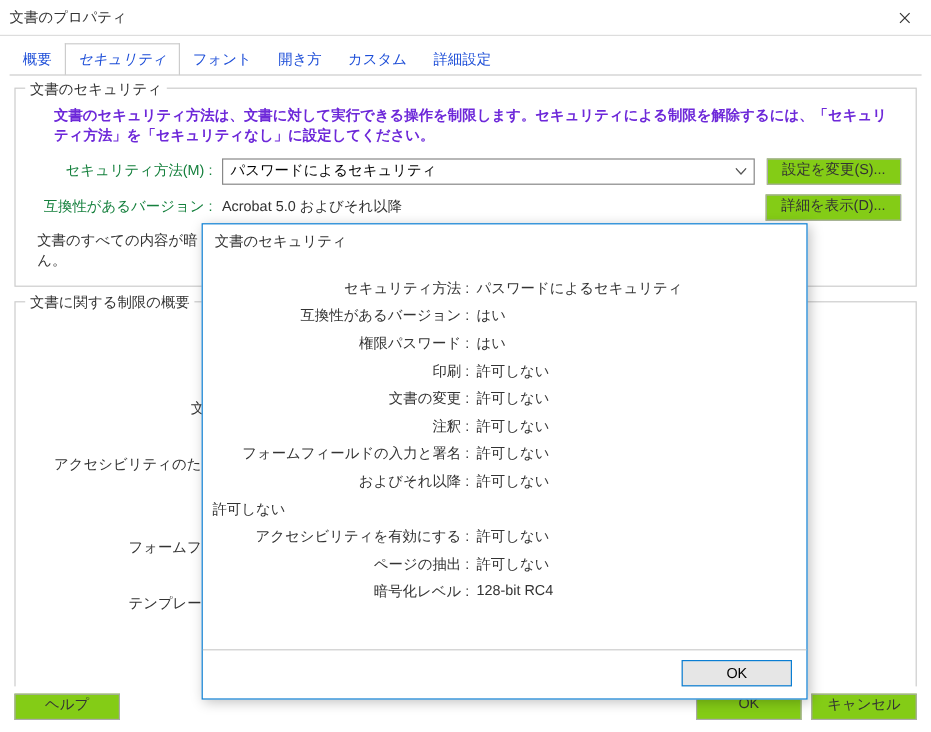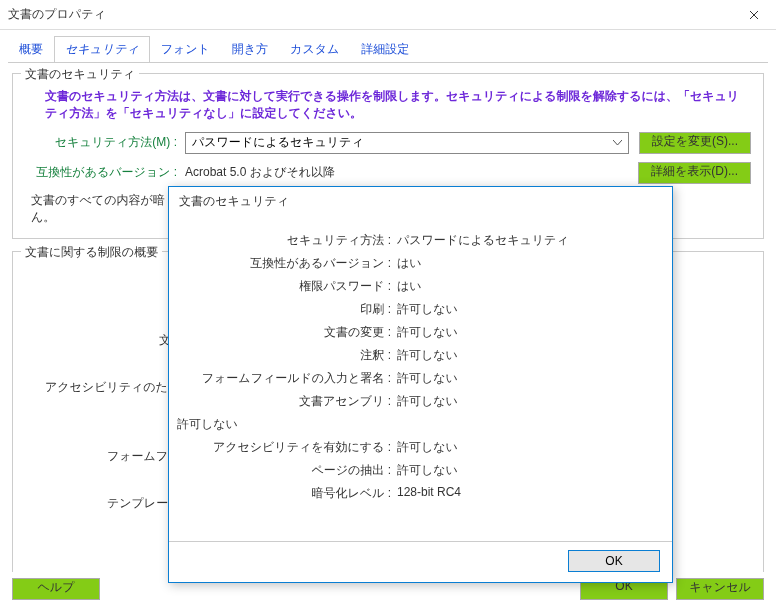--- a/index.html
+++ b/index.html
@@ -138,21 +138,21 @@
       </div>
     <div class="mrow">
         <div class="mlabel">注釈 :</div>
         <div class="mval">許可しない</div>
       </div>
     <div class="mrow">
         <div class="mlabel">フォームフィールドの入力と署名 :</div>
         <div class="mval">許可しない</div>
       </div>
     <div class="mrow">
-        <div class="mlabel">文書アセンブリ :</div>
+        <div class="mlabel">およびそれ以降 :</div>
         <div class="mval">許可しない</div>
       </div>
     <div class="mrow">
         <div class="mval">許可しない</div>
       </div>
     <div class="mrow">
         <div class="mlabel">アクセシビリティを有効にする :</div>
         <div class="mval">許可しない</div>
       </div>
     <div class="mrow">

